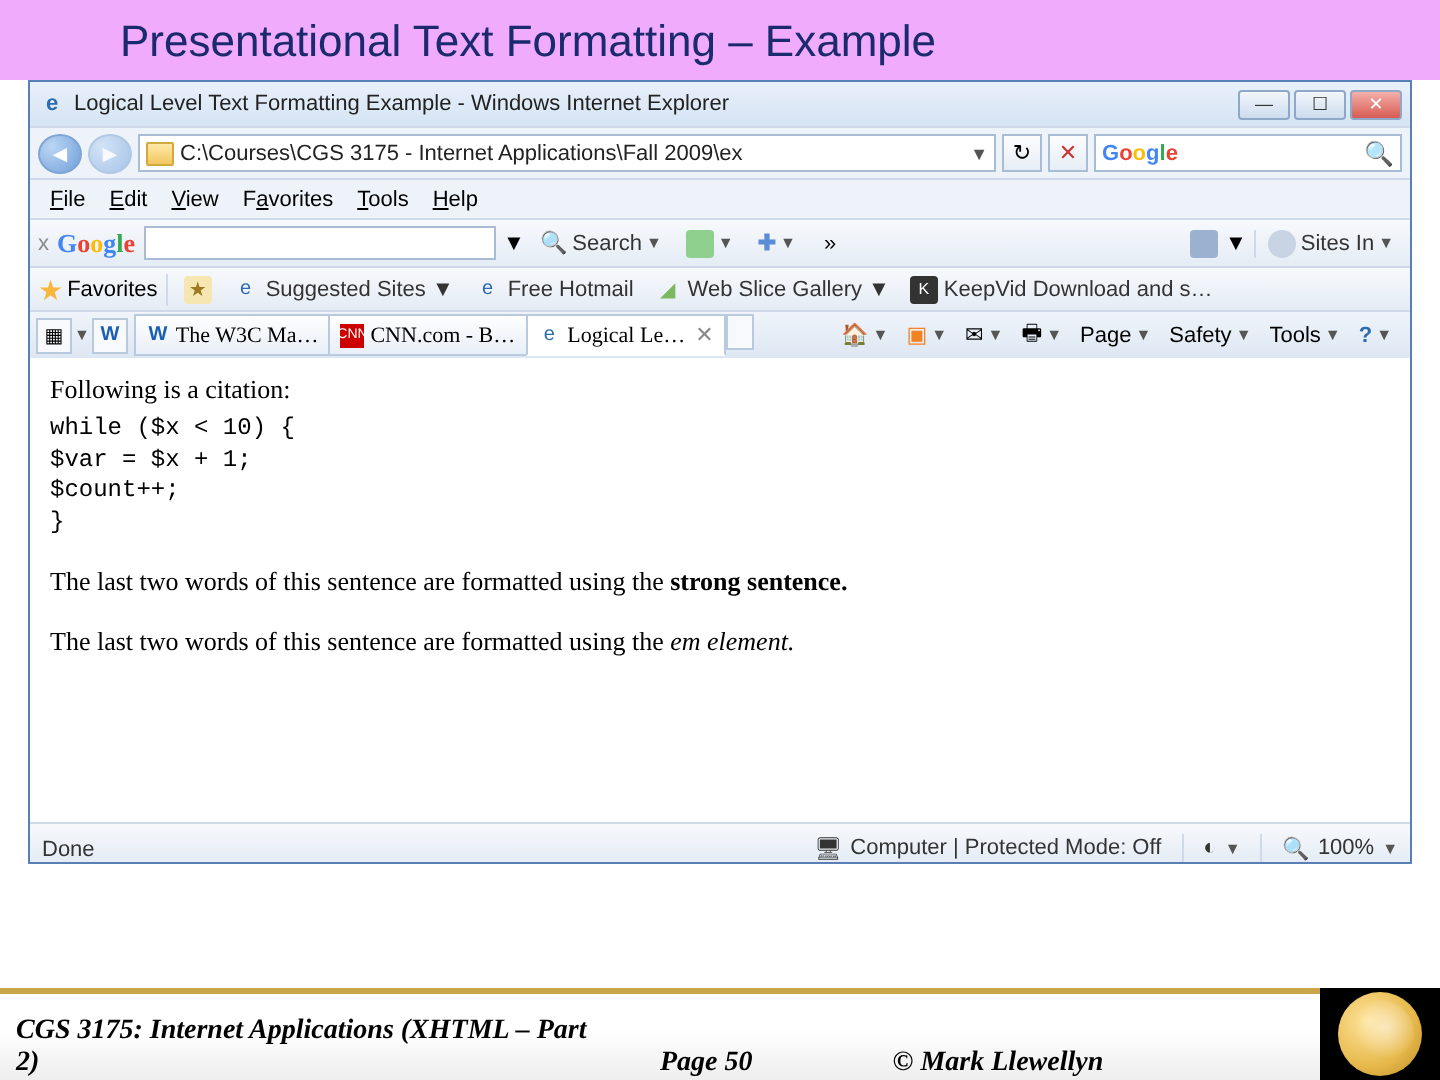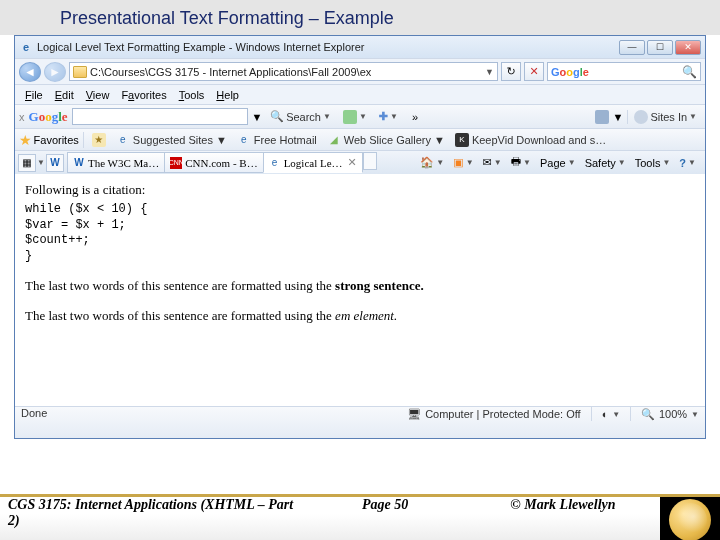--- a/index.html
+++ b/index.html
@@ -1,18 +1,18 @@
 <!DOCTYPE html>
 <html><head>
 <meta charset="utf-8">
 <style>
 * { box-sizing: border-box; margin: 0; padding: 0; }
 body { width: 720px; height: 540px; font-family: "Segoe UI", Tahoma, sans-serif; background: #fff; overflow: hidden; position: relative; }
 
-.slide-title { color: #1a2a6c; font-size: 18px; font-family: Arial, sans-serif; padding: 8px 0 6px 60px; background: #e5e5e5; }
+.slide-title { color: #1a2a6c; font-size: 22px; font-family: Arial, sans-serif; padding: 8px 0 6px 60px; background: #f0abfc; }
 
 .ie-window { margin: 0 14px; border: 1px solid #5a7fb5; background: #fff; }
 
 
 .titlebar { background: linear-gradient(180deg,#e8f0fa 0,#d6e4f4 100%); height: 22px; display: flex; align-items: center; font-size: 11px; color: #222; padding-left: 4px; }
 .titlebar .ie-icon { width: 14px; height: 14px; margin-right: 4px; display:inline-flex; align-items:center; justify-content:center; color:#2b6cb0; font-size:11px; font-weight:bold; }
 .win-btns { margin-left: auto; display: flex; gap: 2px; padding-right: 4px; }
 .win-btn { width: 26px; height: 15px; background: linear-gradient(180deg,#f2f6fb,#cdddee); border:1px solid #8fa8c8; border-radius: 2px; font-size:9px; line-height:13px; text-align:center; color:#333; }
 .win-btn.close { background: linear-gradient(180deg,#f5b0ac,#d65b52); color:#fff; }
 
@@ -69,27 +69,27 @@
 
 .content { background:#fff; padding:8px 10px 4px; font-family: "Times New Roman", Georgia, serif; font-size:13px; color:#000; height:232px; overflow:hidden; }
 .content p { margin-bottom:4px; }
 .content .cite { font-style: italic; font-family: "Times New Roman", Georgia, serif; margin-bottom:12px; line-height:1.35; }
 .content .code { font-family: "Courier New", monospace; font-size:12px; white-space:pre; line-height:1.3; margin-bottom:14px; }
 .content .gap { height:10px; }
 .content strong { font-weight:bold; }
 .content em { font-style: italic; }
 
 
-.statusbar { height:32px; background: linear-gradient(180deg,#f7f9fc,#e5ecf5); border-top:1px solid #cfd9e8; display:flex; align-items:flex-start; font-size:11px; padding:0 6px; color:#333; }
+.statusbar { height:20px; background: linear-gradient(180deg,#f7f9fc,#e5ecf5); border-top:1px solid #cfd9e8; display:flex; align-items:flex-end; font-size:11px; padding:0 6px; color:#333; }
 .statusbar .sep { width:1px; height:14px; background:#cfd9e8; margin:0 6px; }
 .statusbar .right { margin-left:auto; display:flex; align-items:center; gap:4px; }
 .statusbar .dd { font-size:8px; color:#555; }
 
 
-.footer { position:absolute; left:0; right:0; bottom:0; height:46px; border-top:3px solid #c9a64a; background: linear-gradient(180deg,#fff 0,#fff 40%,#eee 100%); display:flex; align-items:flex-start; font-family:"Times New Roman",serif; font-style:italic; font-weight:bold; font-size:14px; color:#000;gap:32px; }
+.footer { position:absolute; left:0; right:0; bottom:0; height:46px; border-top:3px solid #c9a64a; background: linear-gradient(180deg,#fff 0,#fff 40%,#eee 100%); display:flex; align-items:flex-end; font-family:"Times New Roman",serif; font-style:italic; font-weight:bold; font-size:14px; color:#000; }
 .footer .course { width:300px; padding-left:8px; }
 .footer .page { flex:0 0 auto; padding:0 30px; }
 .footer .author { padding-left:40px; }
 .footer .logo { margin-left:auto; width:60px; height:46px; background:#000; display:flex; align-items:center; justify-content:center; overflow:hidden; }
 .footer .logo .peg { width:42px; height:42px; border-radius:50%; background: radial-gradient(circle at 35% 35%, #ffe39a 0,#e6b84a 60%,#b88825 100%); position:relative; }
 .footer .logo .peg::after { content:""; position:absolute; inset:4px; border-radius:50%; background: radial-gradient(circle at 60% 40%, rgba(255,255,255,.5), transparent 55%); }
 
 .dd{user-select:none}
 </style>
 </head>

